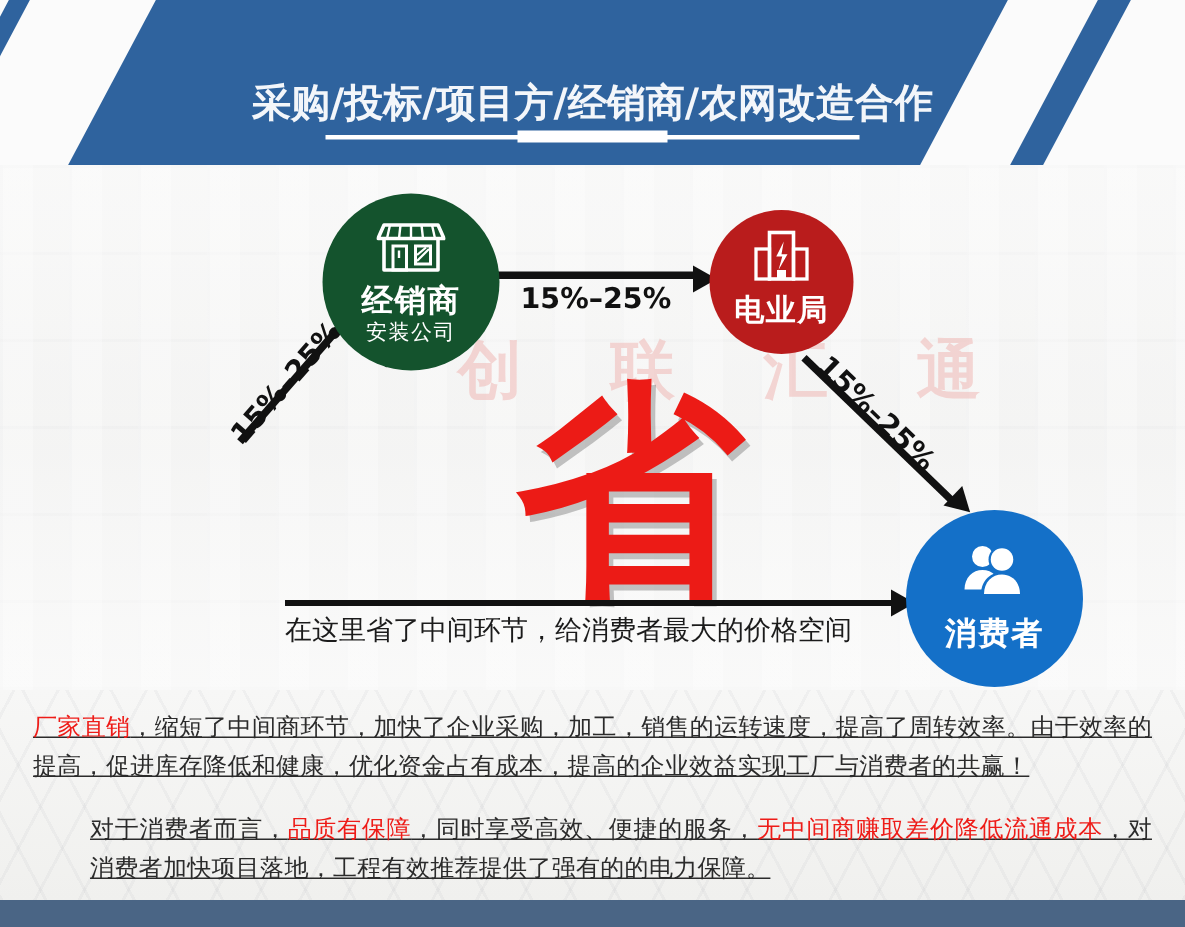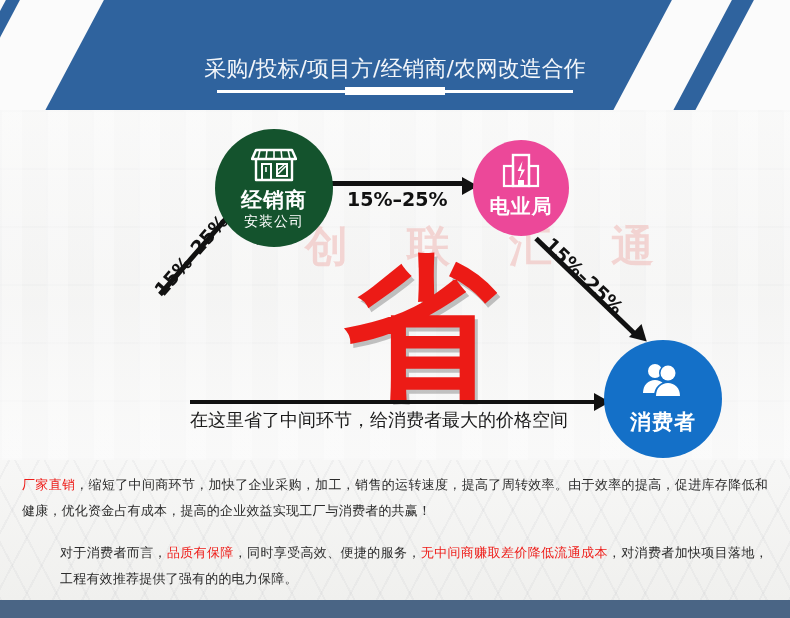--- a/index.html
+++ b/index.html
@@ -24,21 +24,21 @@
 
   #header-title {
     position:absolute; left:0; top:9px; width:790px;
     text-align:center; color:#ffffff;
     font-size:37px; font-weight:bold; letter-spacing:1px;
     line-height:46px; white-space:nowrap;
   }
   #header-subtitle {
     position:absolute; left:0; top:55px; width:790px;
     text-align:center; color:#f3f6fa;
-    font-size:22px; font-weight:normal; letter-spacing:0px;
+    font-size:26px; font-weight:bold; letter-spacing:0px;
     line-height:28px; white-space:nowrap;
   }
   #header-rule { position:absolute; left:0; top:86px; width:790px; height:10px; }
   #header-rule .thin {
     position:absolute; left:217px; top:4px; width:356px; height:3px; background:#ffffff;
   }
   #header-rule .thick {
     position:absolute; left:345px; top:1px; width:100px; height:8px; background:#ffffff;
   }
 
@@ -72,21 +72,21 @@
   .node { position:absolute; border-radius:50%; color:#fff; text-align:center; }
   .node .ic { position:absolute; left:0; width:100%; text-align:center; }
   .node .lbl { position:absolute; left:0; width:100%; text-align:center; font-weight:bold; white-space:nowrap; }
   .node .sub { position:absolute; left:0; width:100%; text-align:center; white-space:nowrap; }
 
   #node-dealer   { left:215px; top:19px;  width:118px; height:118px; background:#14532d;font-family:Liberation Serif, serif; }
   #node-dealer .ic  { top:18px; }
   #node-dealer .lbl { top:57px; font-size:21px; letter-spacing:1px; }
   #node-dealer .sub { top:84px; font-size:14px; letter-spacing:1px; }
 
-  #node-bureau   { left:473px; top:30px;  width:96px;  height:96px; background:#ec4899; }
+  #node-bureau   { left:473px; top:30px;  width:96px;  height:96px; background:#b91c1c; }
   #node-bureau .ic  { top:13px; }
   #node-bureau .lbl { top:53px; font-size:20px; letter-spacing:1px; }
 
   #node-company  { left:69px;  top:230px; width:120px; height:120px; background:#1470c8; }
   #node-company .ic  { top:22px; }
   #node-company .lbl { top:68px; font-size:21px; letter-spacing:0px; }
 
   #node-consumer { left:604px; top:230px; width:118px; height:118px; background:#1470c8; }
   #node-consumer .ic  { top:22px; }
   #node-consumer .lbl { top:68px; font-size:21px; letter-spacing:1px; }
@@ -145,22 +145,22 @@
     background:transparent; padding:8px 22px 0 22px;
   }
   #copy-bg {
     position:absolute; left:0; top:460px; width:790px; height:140px;
     background:
       repeating-linear-gradient(62deg, rgba(170,172,180,0.10) 0px, rgba(170,172,180,0.10) 2px, transparent 2px, transparent 26px),
       repeating-linear-gradient(-62deg, rgba(170,172,180,0.10) 0px, rgba(170,172,180,0.10) 2px, transparent 2px, transparent 26px),
       linear-gradient(180deg,#f7f7f6 0%, #f0f0ee 100%);
   }
   .para {
-    position:relative; font-size:13px; line-height:26px; color:#2b2b2b;
-    text-align:justify; letter-spacing:.2px;
+    position:relative; font-size:16px; line-height:26px; color:#2b2b2b;
+    text-align:justify; letter-spacing:.2px;text-decoration:underline;
   }
   #para-1 { margin-top:4px; }
   #para-2 { margin-top:16px;margin-left:38px; }
   .hl { color:#ee1c18; }
 
   
   #footer-bar {
     position:absolute; left:0; top:600px; width:790px; height:18px; background:#4a6585;
   }
 </style>

